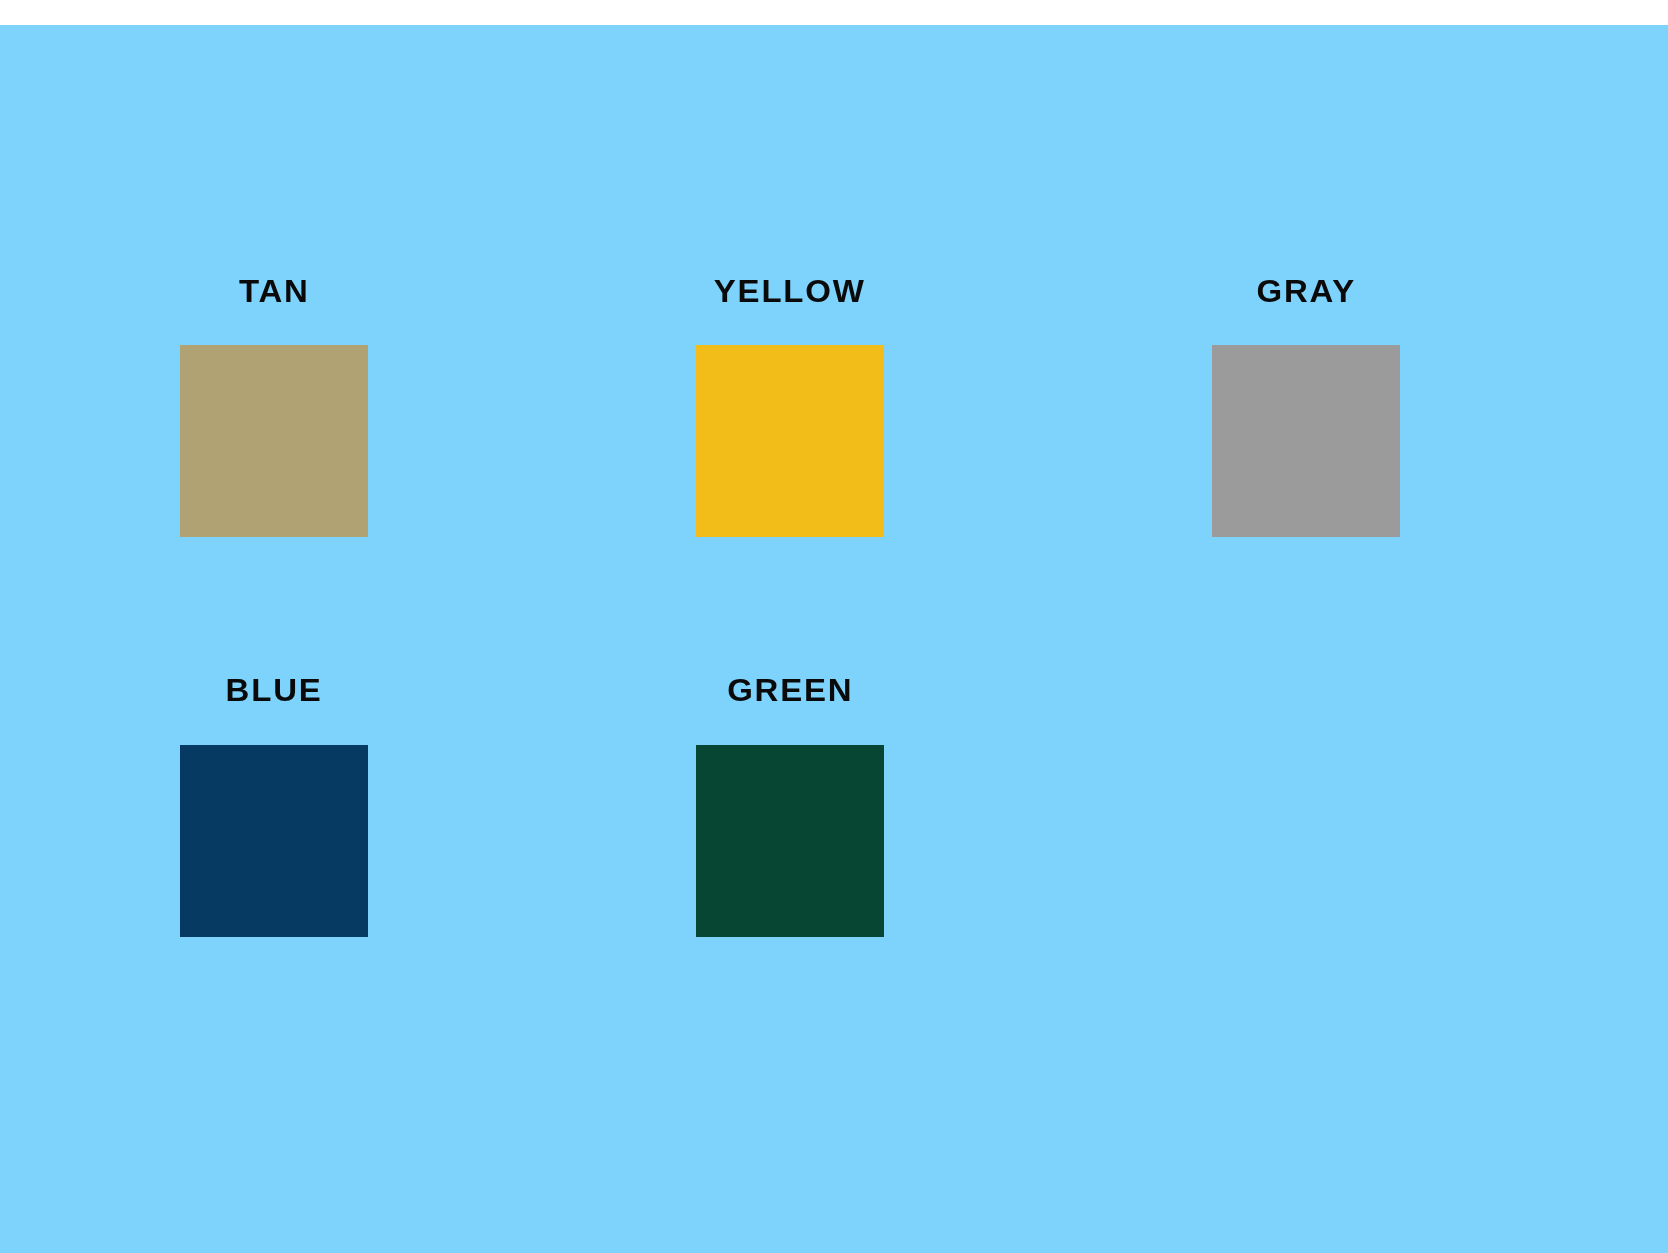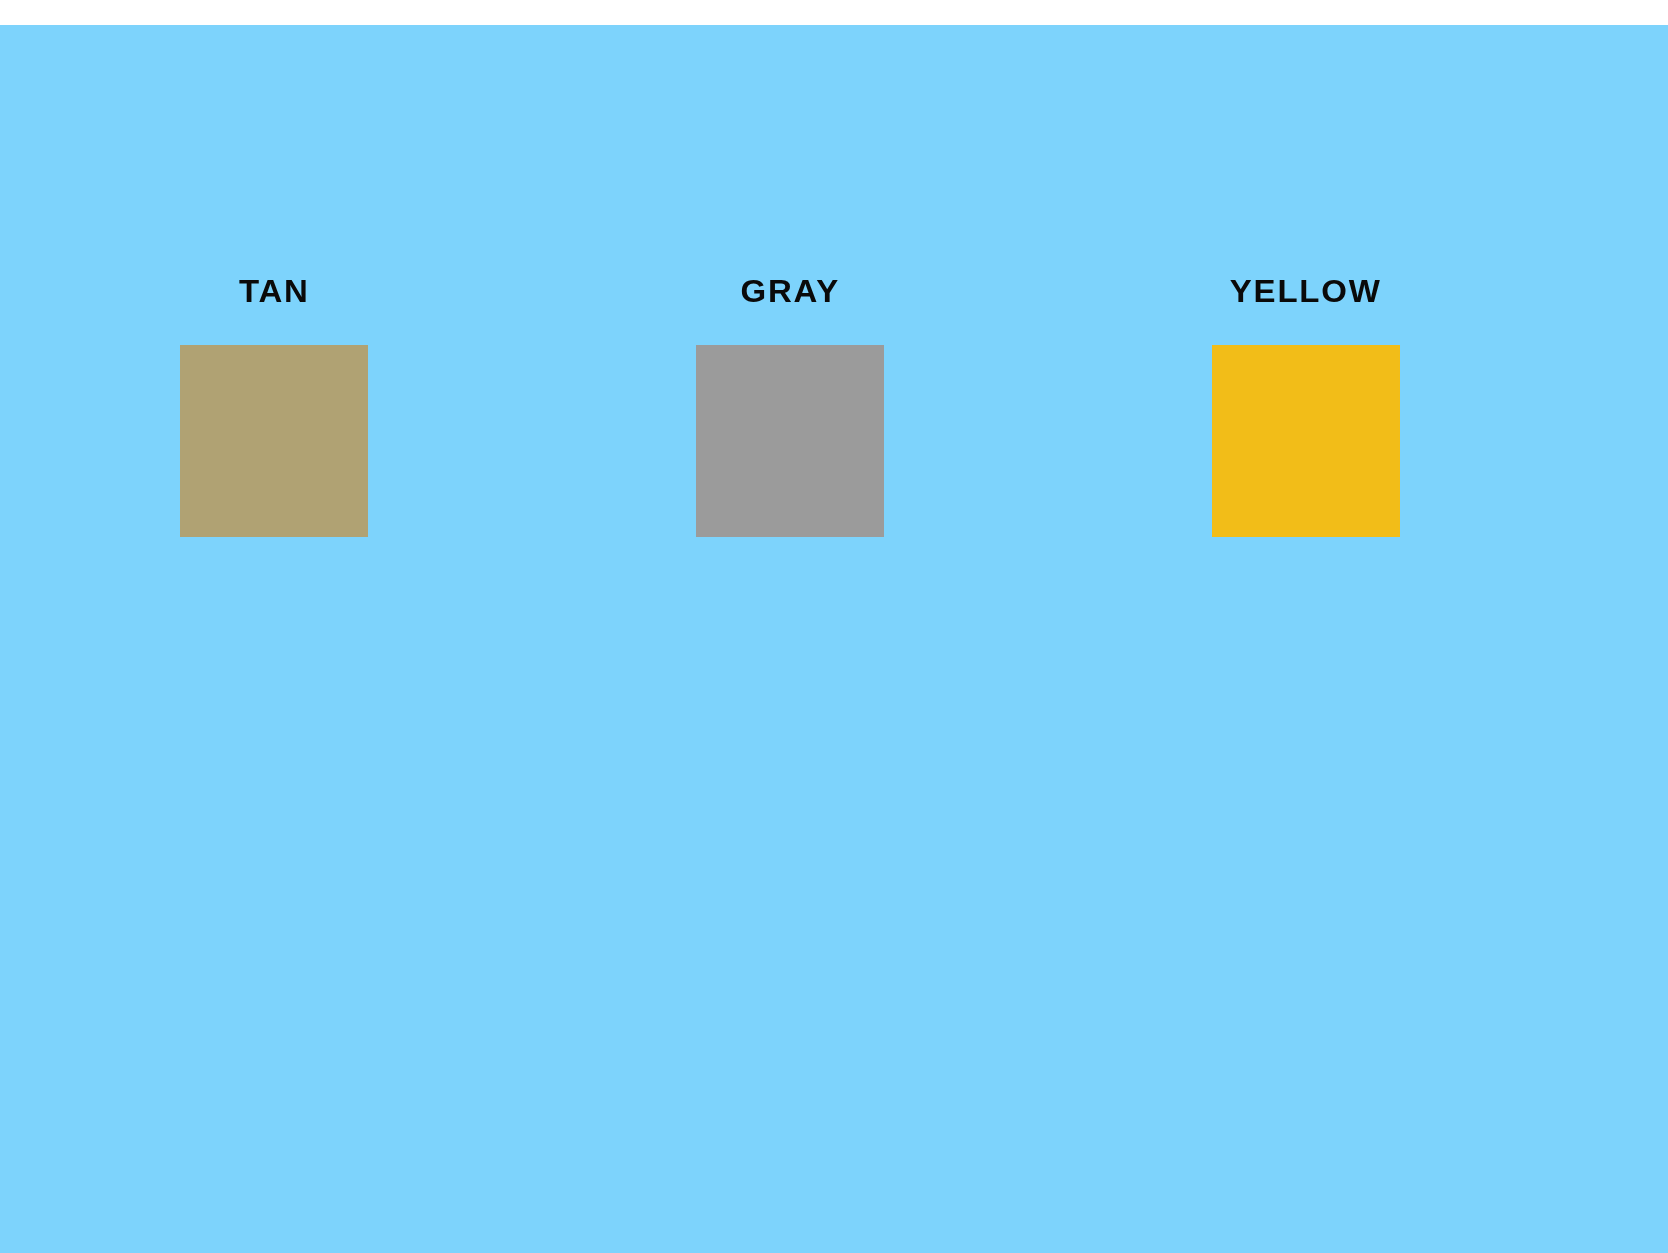--- a/index.html
+++ b/index.html
@@ -75,26 +75,34 @@
 <div id="palette-board" style="background: #7dd3fc; margin-top: 25px;">
 
   <div id="swatch-grid">
 
     <div class="swatch-cell row-1">
       <div class="swatch-label" style="color: rgb(10, 10, 10);">TAN</div>
       <div class="swatch-chip" style="background-color: rgb(176, 162, 115);"></div>
     </div>
 
     <div class="swatch-cell row-1">
+      <div class="swatch-label" style="color: rgb(10, 10, 10);">YELLOW</div>
+      <div class="swatch-chip" style="background-color: rgb(242, 189, 24);"></div>
+    </div>
+
+    <div class="swatch-cell row-1">
       <div class="swatch-label" style="color: rgb(10, 10, 10);">GRAY</div>
       <div class="swatch-chip" style="background-color: rgb(155, 155, 155);"></div>
     </div>
 
-    <div class="swatch-cell row-1">
-      <div class="swatch-label" style="color: rgb(10, 10, 10);">YELLOW</div>
-      <div class="swatch-chip" style="background-color: rgb(242, 189, 24);"></div>
+    <div class="swatch-cell row-2">
+      <div class="swatch-label" style="color: rgb(10, 10, 10);">BLUE</div>
+      <div class="swatch-chip" style="background-color: rgb(6, 58, 99);"></div>
     </div>
 
 
-
+    <div class="swatch-cell row-2">
+      <div class="swatch-label" style="color: rgb(10, 10, 10);">GREEN</div>
+      <div class="swatch-chip" style="background-color: rgb(8, 70, 52);"></div>
+    </div>
 
   </div>
 </div>
 
 </body></html>

